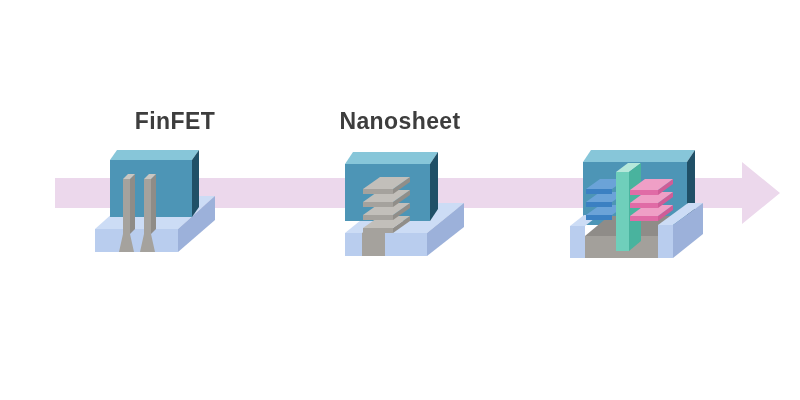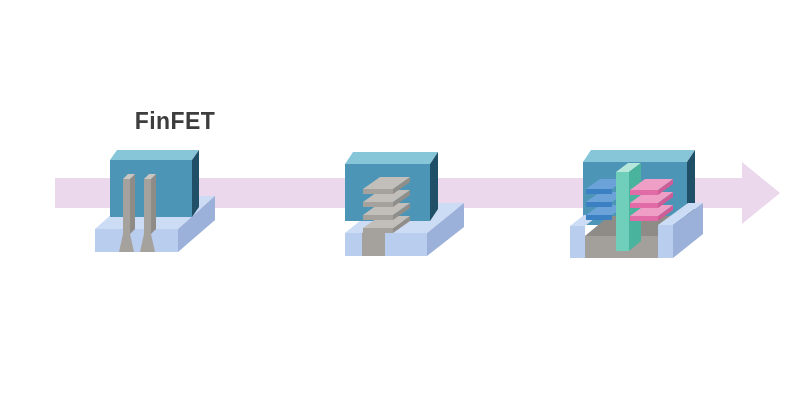--- a/index.html
+++ b/index.html
@@ -138,13 +138,14 @@
         <polygon class="psheet-top" points="630,203 658,203 673,192 645,192"></polygon>
         <polygon class="psheet-front" points="630,208 658,208 658,203 630,203"></polygon>
         <polygon class="psheet-side" points="658,195 658,190 673,179 673,184"></polygon>
         <polygon class="psheet-top" points="630,190 658,190 673,179 645,179"></polygon>
         <polygon class="psheet-front" points="630,195 658,195 658,190 630,190"></polygon>
       </g>
     </g>
   </svg>
 
   <div class="stage-label" id="label-finfet">FinFET</div>
+  <div class="stage-label" id="label-nanosheet">Nanosheet</div>
 </div>
 
 </body></html>

